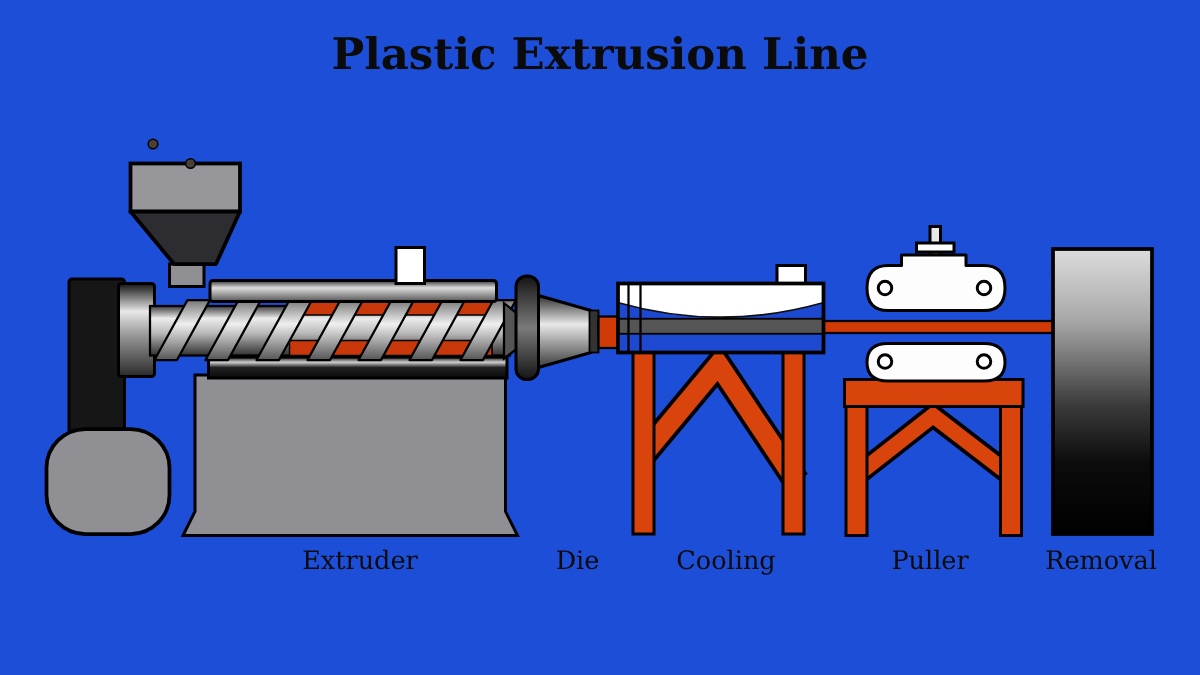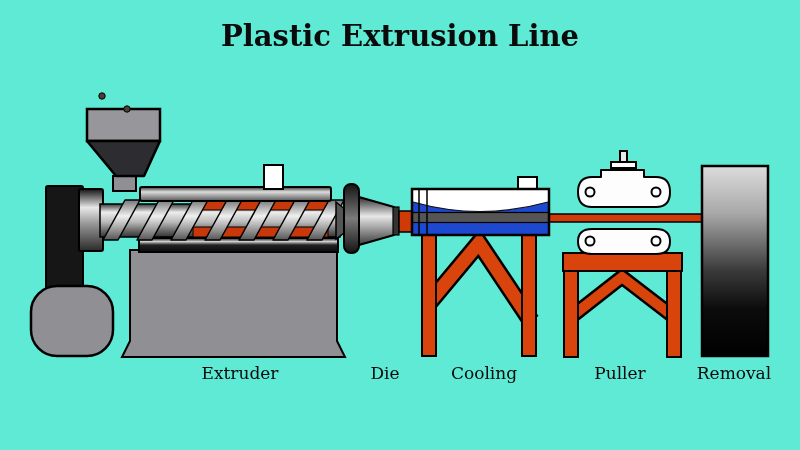--- a/index.html
+++ b/index.html
@@ -1,16 +1,16 @@
 <!DOCTYPE html>
 <html><head>
 <meta charset="utf-8">
 <style>
   html,body{margin:0;padding:0;background:#fff;}
-  .stage{position:relative;width:800px;height:450px;background:#5eead4;overflow:hidden;}
+  .stage{position:relative;width:800px;height:450px;background:#1d4ed8;overflow:hidden;}
   svg{display:block;}
   .title-text{font-family:"DejaVu Serif","Liberation Serif",serif;font-size:29px;font-weight:bold;fill:#0b0b0b;}
   .label-text{font-family:"DejaVu Serif","Liberation Serif",serif;font-size:17px;fill:#0b0b0b;}
 </style>
 </head>
 <body>
 
 <div class="stage">
 <svg width="800" height="450" viewBox="0 0 800 450">
   <defs>

